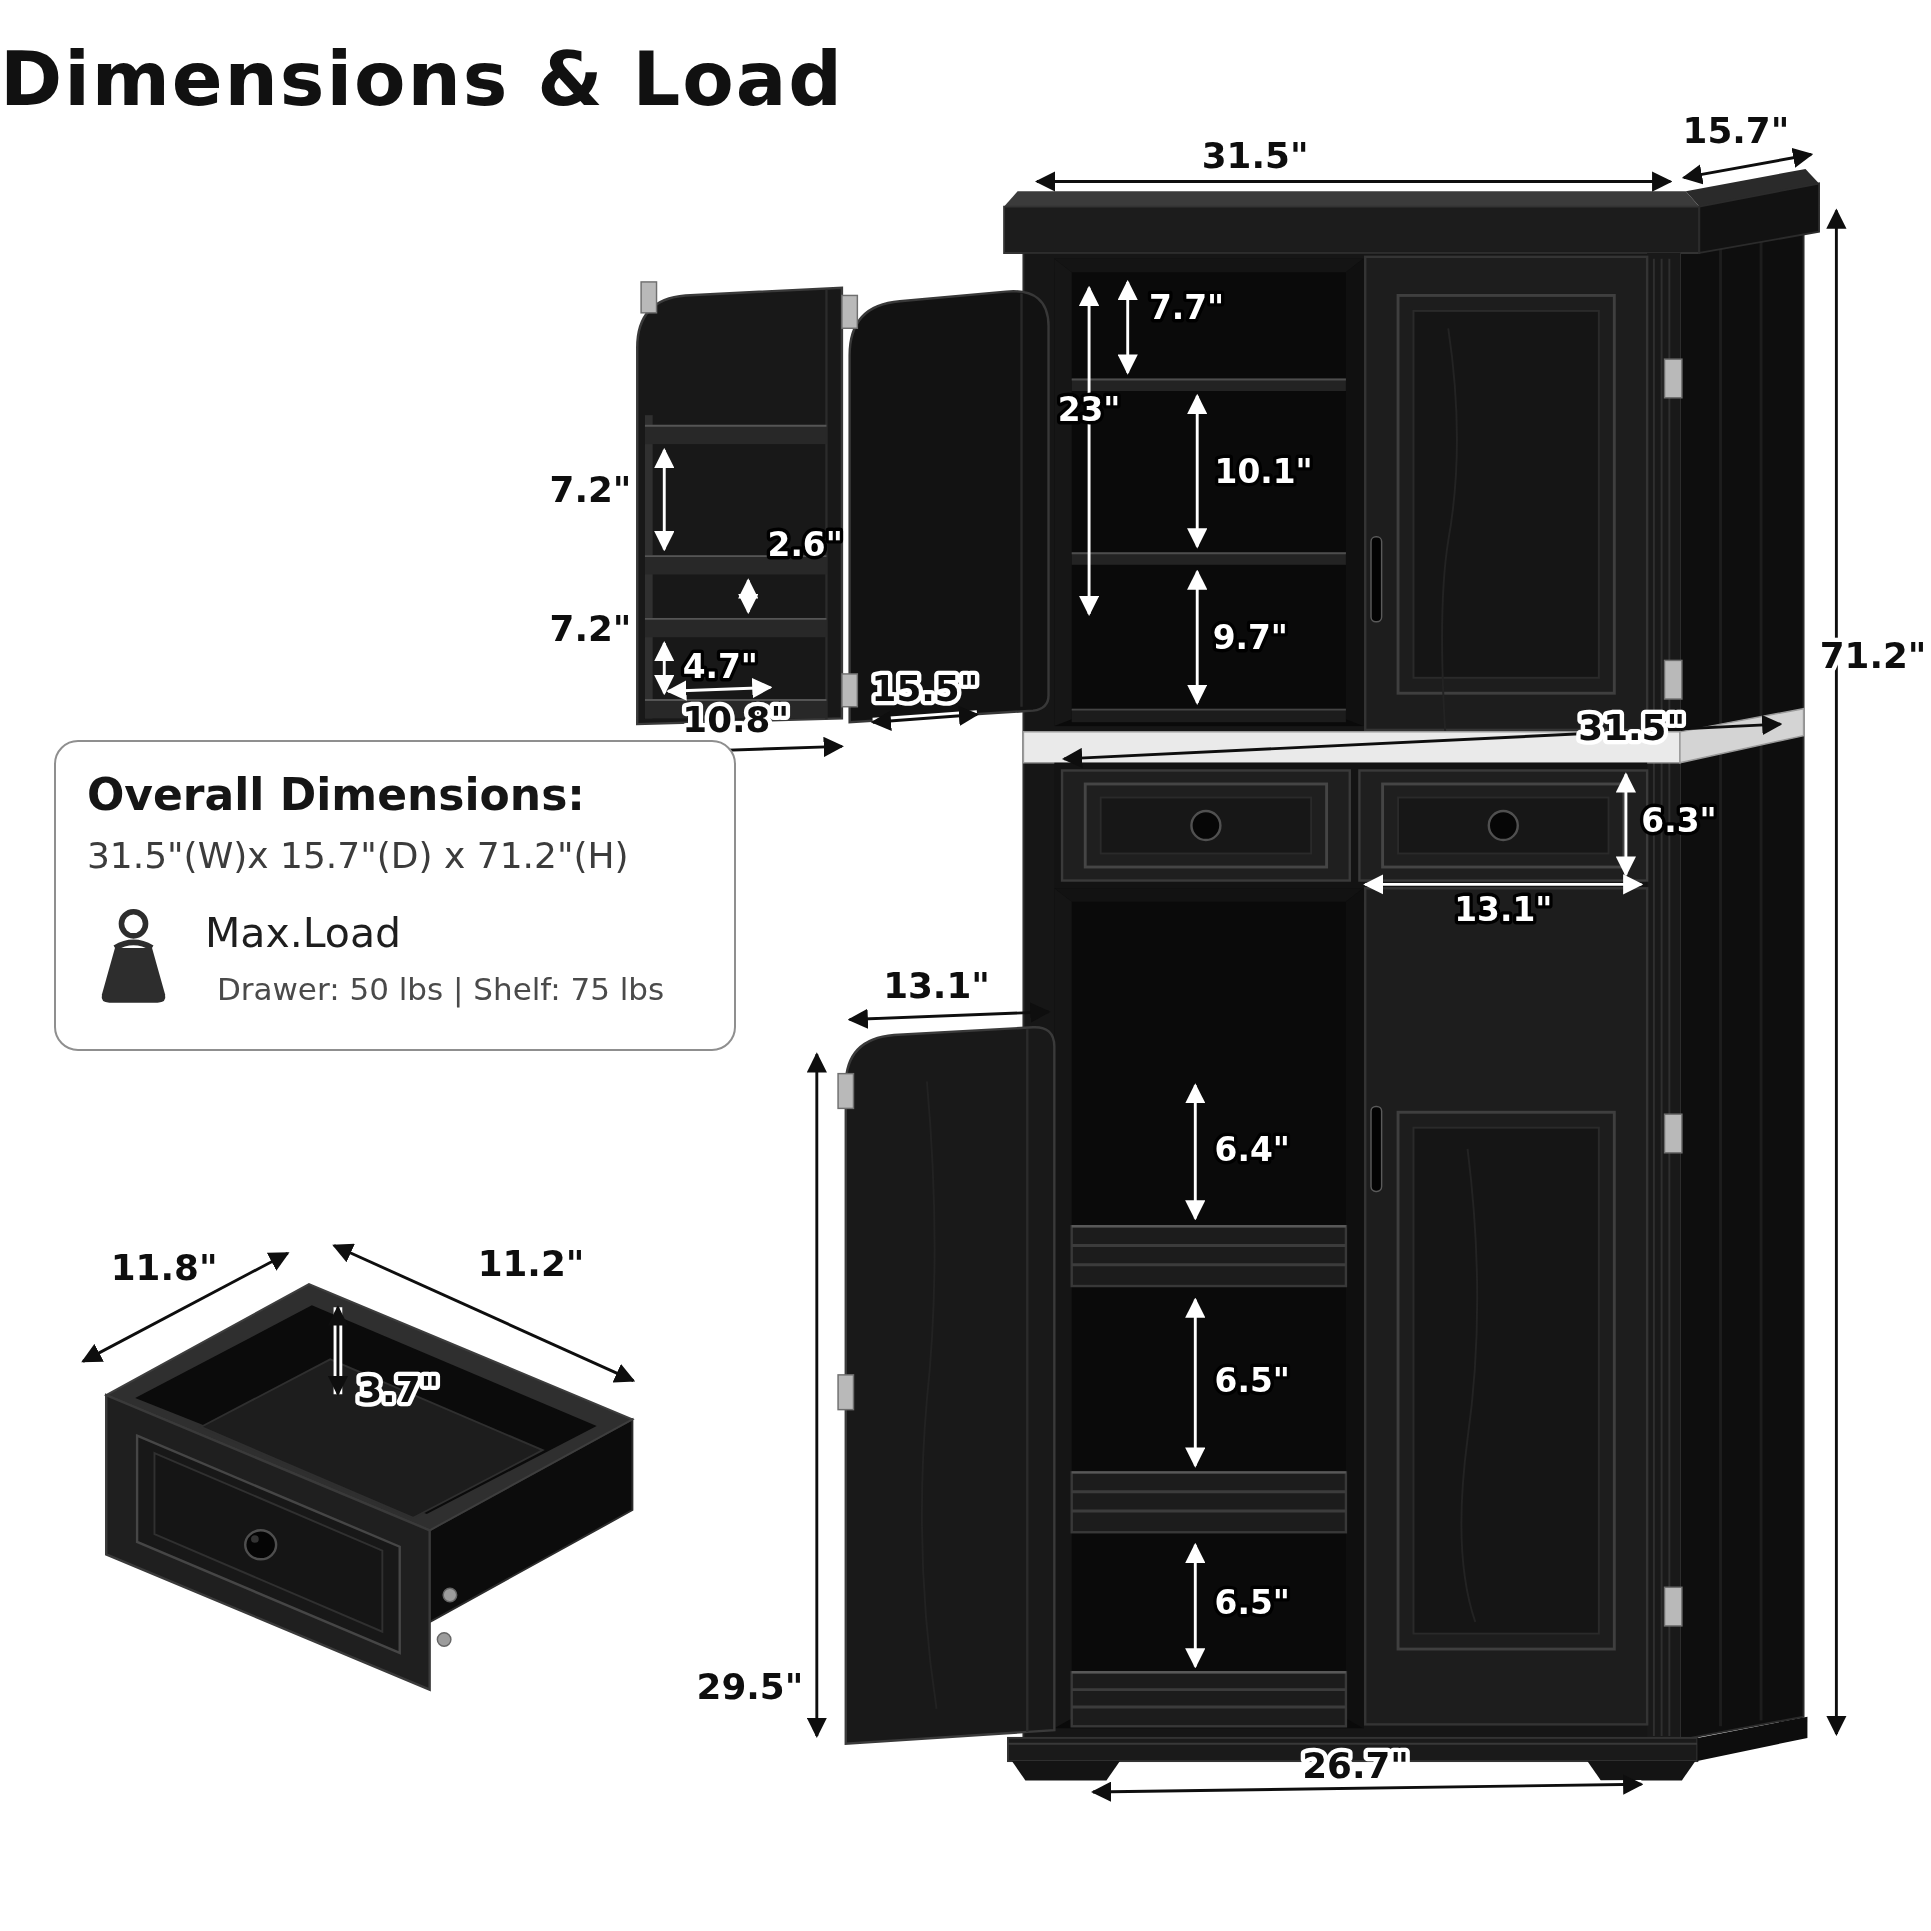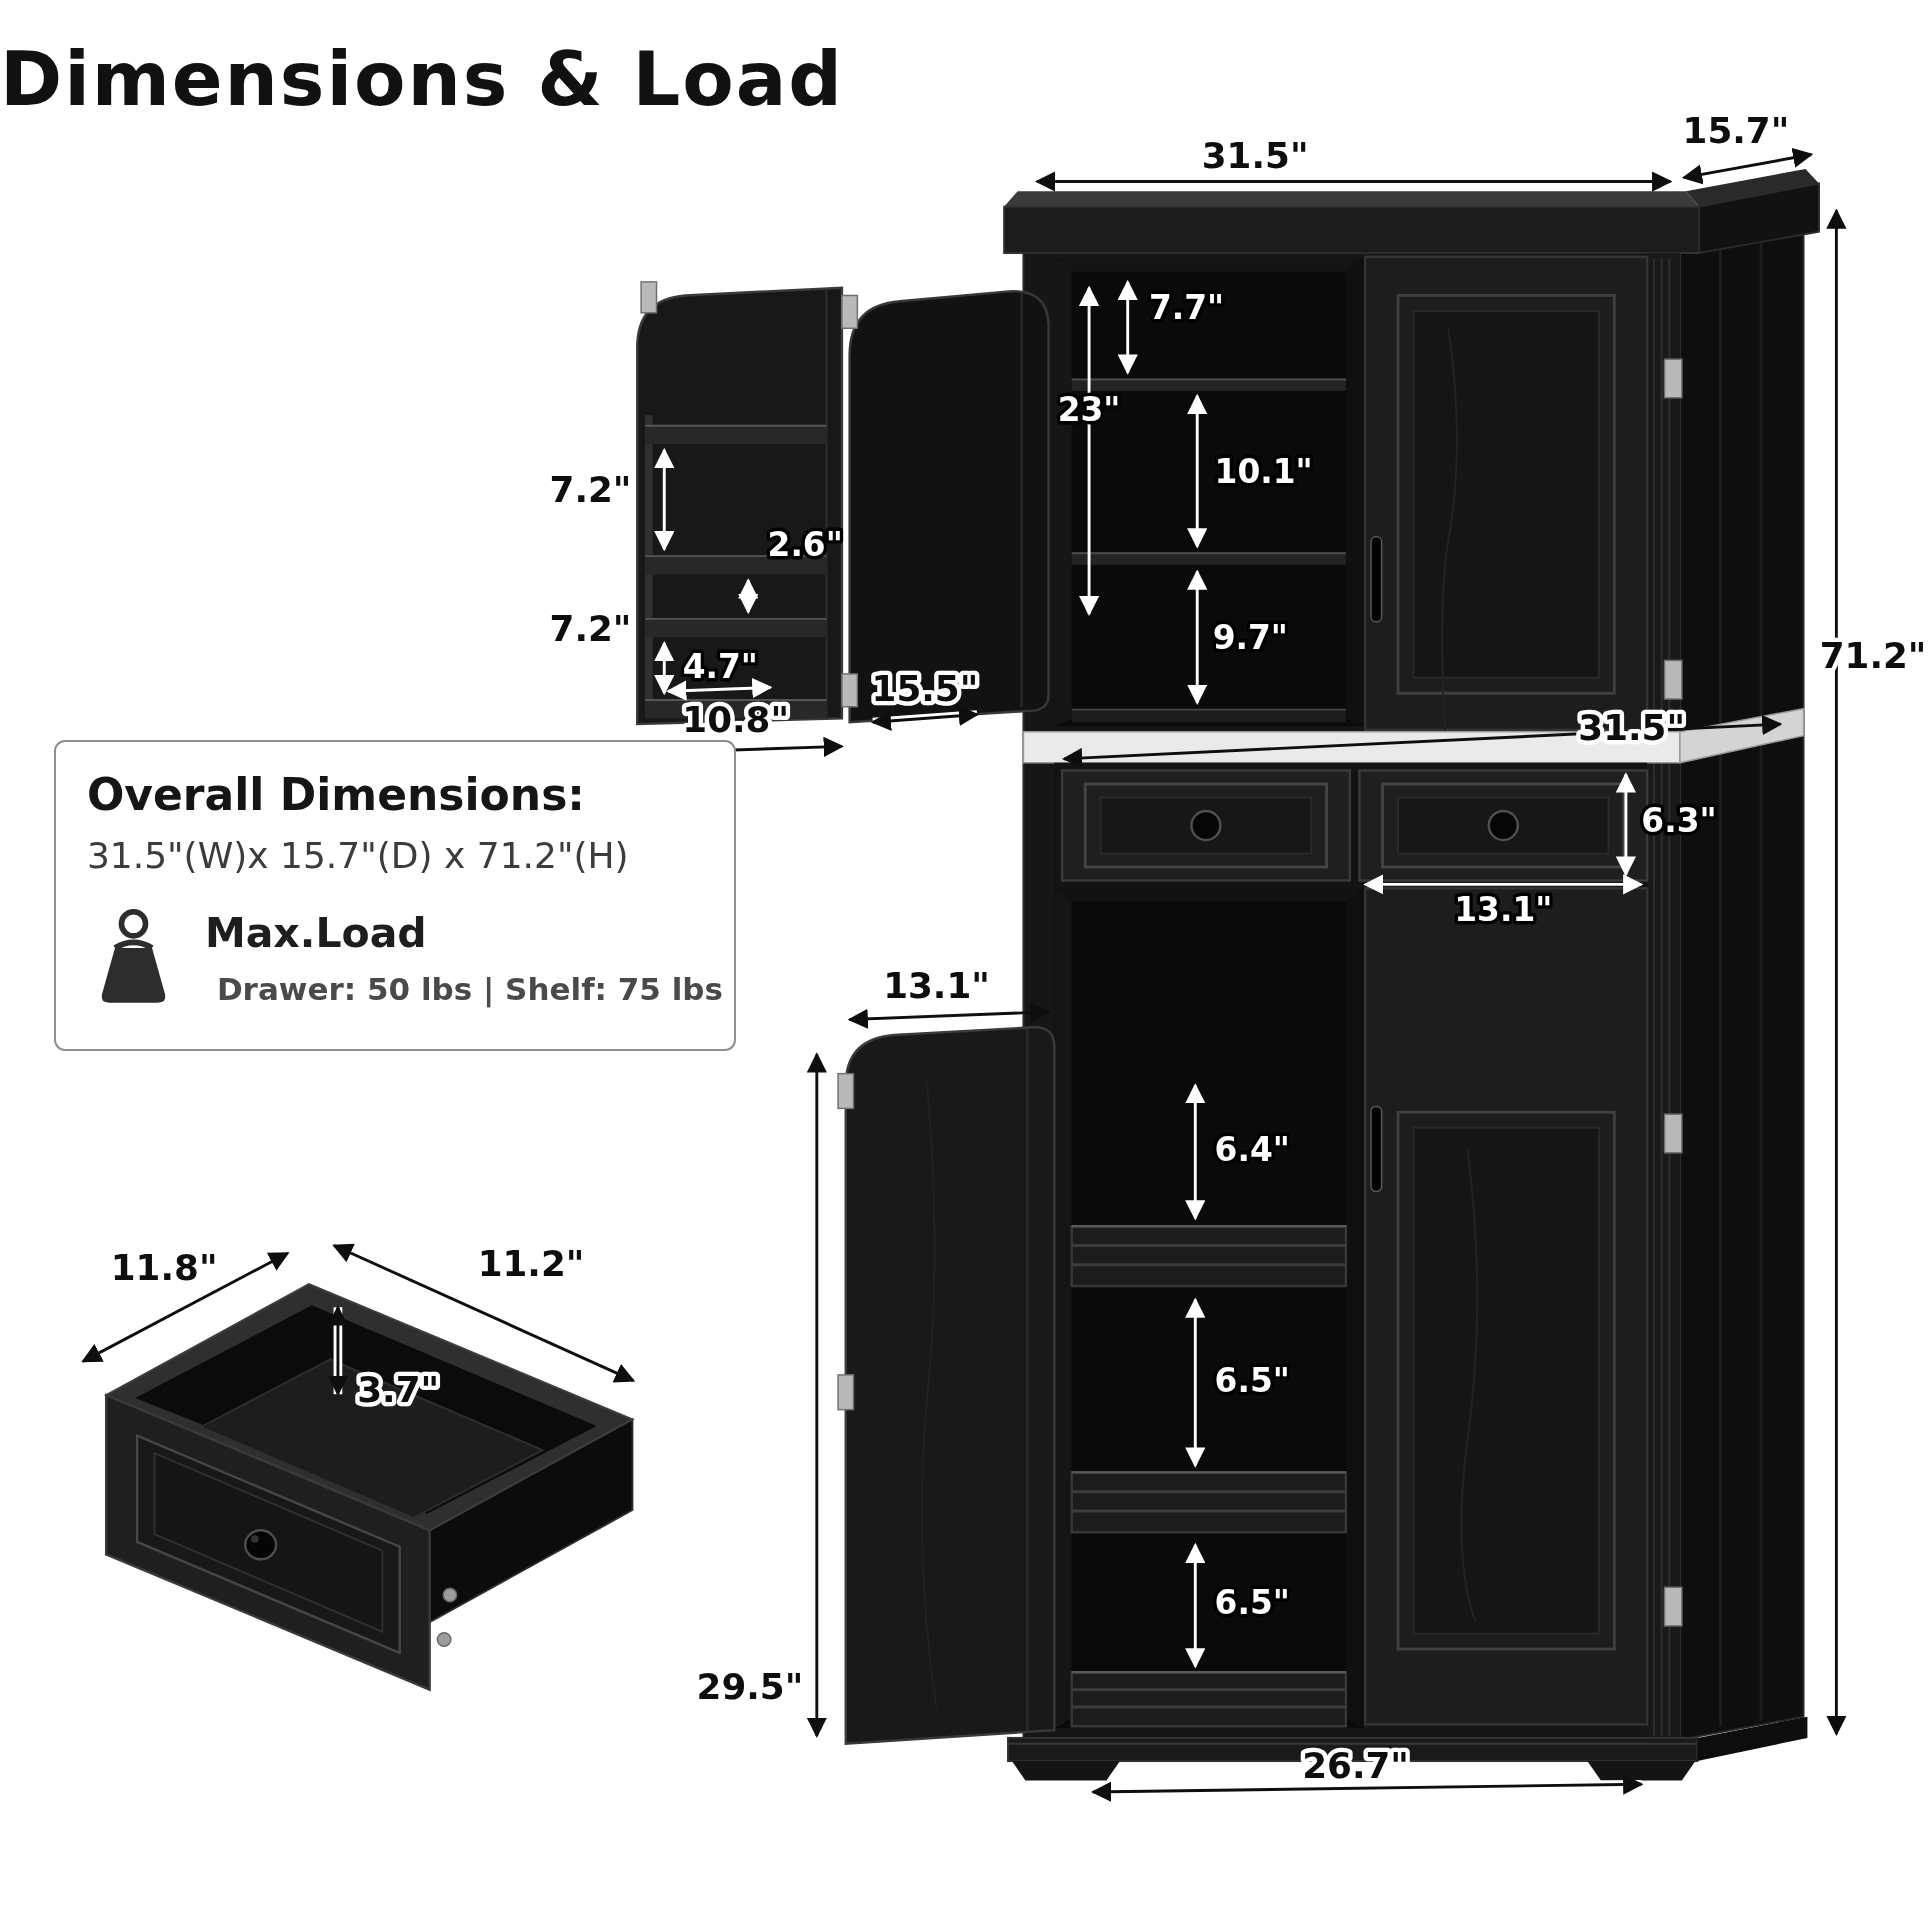--- a/index.html
+++ b/index.html
@@ -1,25 +1,25 @@
 <!DOCTYPE html>
 <html><head>
 <meta charset="utf-8">
 <style>
   html,body{margin:0;padding:0;}
   body{width:1931px;height:1931px;background:#ffffff;position:relative;overflow:hidden;
        font-family:"DejaVu Sans","Liberation Sans",sans-serif;}
   .title{position:absolute;top:35px;left:0;width:100%;text-align:left;
          font-size:75px;font-weight:800;color:#111;letter-spacing:1.9px;}
   .info-box{position:absolute;left:54px;top:740px;width:682px;height:311px;
-            border:2.9px solid #8f8f8f;border-radius:11px;background:#fff;
+            border:2.9px solid #8f8f8f;border-radius:24px;background:#fff;
             box-sizing:border-box;padding:23px 27px;}
   .info-heading{font-size:44px;font-weight:600;color:#151515;margin:3.9px 0 15.4px 3.9px;}
   .info-dims{font-size:36px;font-weight:400;color:#3c3c3c;margin:0 0 33px 3.9px;}
-  .load-row{display:flex;align-items:flex-start;font-weight:bold;}
+  .load-row{display:flex;align-items:flex-start;}
   .load-icon{width:93px;height:102px;flex:0 0 auto;margin:0 25px 0 3.9px;}
   .load-icon svg{width:100%;height:100%;}
   .load-title{font-size:41px;color:#1e1e1e;margin:0 0 13.5px 0;}
   .load-details{font-size:31px;color:#4a4a4a;margin:12px;white-space:nowrap;}
   svg.diagram{position:absolute;left:0;top:0;}
   svg text{font-family:"DejaVu Sans","Liberation Sans",sans-serif;font-weight:bold;}
   .dim-b{font-size:37px;fill:#0e0e0e;stroke:#ffffff;stroke-width:9px;
          paint-order:stroke;stroke-linejoin:round;}
   .dim-w{font-size:34px;fill:#ffffff;stroke:#000000;stroke-width:7px;
          paint-order:stroke;stroke-linejoin:round;}

